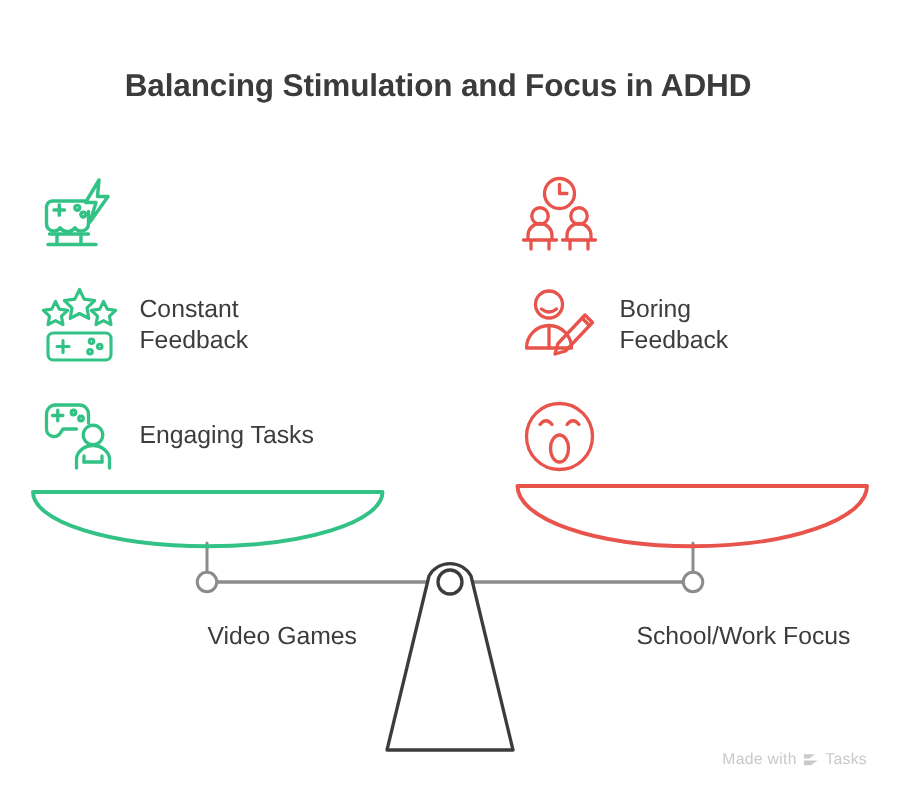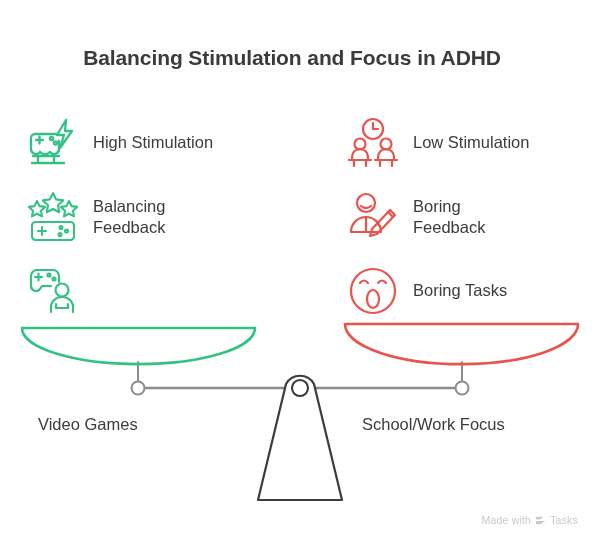--- a/index.html
+++ b/index.html
@@ -66,30 +66,30 @@
     width: 600px;
     height: 190px;
   }
   #scale svg { display: block; }
 
   .pan-label {
     position: absolute;
     top: 415px;
     font-size: 16.5px;
     color: #3c3c3c;
-    text-align: left;
+    text-align: right;
   }
   .pan-label.left  { left: 38px;  width: 200px; }
   .pan-label.right { left: 362px; width: 205px; }
 
   
   #watermark {
     position: absolute;
     right: 22px;
-    bottom: 14px;
+    bottom: 28px;
     display: flex;
     align-items: center;
     gap: 4px;
     font-size: 10.5px;
     color: #c9c9c9;
     letter-spacing: 0.2px;
   }
   #watermark svg { display: block; }
 </style>
 </head>
@@ -107,58 +107,58 @@
           <path d="M34 25 v8 a5 5 0 0 1 -9 3"></path>
           <path d="M15 36 q5 5 10 0"></path>
           <path d="M11 24 h7 M14.5 20.5 v7"></path>
           <circle cx="26.5" cy="22.5" r="1.6"></circle>
           <circle cx="30.5" cy="27" r="1.6"></circle>
           <path d="M8 40 h26 M13 40 v7 M29 40 v7 M7 47 h32"></path>
           <path d="M41 4 l-9 15 h7 l-4 13 l12 -17 h-7 z"></path>
         </g>
       </svg>
     </span>
-    <span class="feature-label">High Stimulation</span>
   </div>
 
   <div class="feature">
     <span class="feature-icon">
       <svg width="56" height="54" viewBox="0 0 56 54">
         <g fill="none" stroke="#32c286" stroke-width="2.1" stroke-linecap="round" stroke-linejoin="round">
           <path d="M28 3 l3.1 6.4 l7 1 l-5.1 4.9 l1.2 7 l-6.2 -3.3 l-6.2 3.3 l1.2 -7 l-5.1 -4.9 l7 -1 z"></path>
           <path d="M12 11 l2.5 5.1 l5.6 0.8 l-4.1 3.9 l1 5.6 l-5 -2.6 l-5 2.6 l1 -5.6 l-4.1 -3.9 l5.6 -0.8 z"></path>
           <path d="M44 11 l2.5 5.1 l5.6 0.8 l-4.1 3.9 l1 5.6 l-5 -2.6 l-5 2.6 l1 -5.6 l-4.1 -3.9 l5.6 -0.8 z"></path>
           <rect x="7" y="32" width="42" height="18" rx="3.5"></rect>
           <path d="M13 41 h8 M17 37 v8"></path>
           <circle cx="36" cy="37.5" r="1.5"></circle>
           <circle cx="41.5" cy="41" r="1.5"></circle>
           <circle cx="35" cy="44.5" r="1.5"></circle>
         </g>
       </svg>
     </span>
-    <span class="feature-label">Balancing
+    <span class="feature-label">Constant
 Feedback</span>
   </div>
 
   <div class="feature">
     <span class="feature-icon">
       <svg width="56" height="54" viewBox="0 0 56 54">
         <g fill="none" stroke="#32c286" stroke-width="2.2" stroke-linecap="round" stroke-linejoin="round">
           <path d="M12 6 h16 a6 6 0 0 1 6 6 v6"></path>
           <path d="M12 6 a6 6 0 0 0 -6 6 v10 a5 5 0 0 0 9 3 l2 -3 h9"></path>
           <path d="M10 13 h7 M13.5 9.5 v7"></path>
           <circle cx="24" cy="11" r="1.5"></circle>
           <circle cx="29" cy="15" r="1.5"></circle>
           <circle cx="37" cy="26" r="6.5"></circle>
           <path d="M26 48 v-7 a11 11 0 0 1 11 -8 a11 11 0 0 1 11 8 v7"></path>
           <path d="M31 44 h12"></path>
           <path d="M31 40 v4 M43 40 v4"></path>
         </g>
       </svg>
     </span>
+    <span class="feature-label">Engaging Tasks</span>
   </div>
 
 </div>
 
 <div class="column right">
 
   <div class="feature">
     <span class="feature-icon">
       <svg width="56" height="54" viewBox="0 0 56 54">
         <g fill="none" stroke="#e8544b" stroke-width="2.2" stroke-linecap="round" stroke-linejoin="round">
@@ -166,21 +166,20 @@
           <path d="M28 7 v6 h5"></path>
           <circle cx="15" cy="28" r="5.5"></circle>
           <path d="M7 43 v-2 a8 8 0 0 1 16 0 v2"></path>
           <path d="M4 44 h22 M9 44 v6 M21 44 v6"></path>
           <circle cx="41" cy="28" r="5.5"></circle>
           <path d="M33 43 v-2 a8 8 0 0 1 16 0 v2"></path>
           <path d="M30 44 h22 M35 44 v6 M47 44 v6"></path>
         </g>
       </svg>
     </span>
-    <span class="feature-label">Low Stimulation</span>
   </div>
 
   <div class="feature">
     <span class="feature-icon">
       <svg width="56" height="54" viewBox="0 0 56 54">
         <g fill="none" stroke="#e8544b" stroke-width="2.2" stroke-linecap="round" stroke-linejoin="round">
           <circle cx="21" cy="13" r="9"></circle>
           <path d="M16 16 q5 4 10 0"></path>
           <path d="M6 42 a15 15 0 0 1 30 0 z"></path>
           <path d="M21 27 v15"></path>
@@ -197,21 +196,20 @@
     <span class="feature-icon">
       <svg width="56" height="54" viewBox="0 0 56 54">
         <g fill="none" stroke="#e8544b" stroke-width="2.2" stroke-linecap="round" stroke-linejoin="round">
           <circle cx="28" cy="27" r="22"></circle>
           <path d="M15 19 q4 -5 8 0"></path>
           <path d="M33 19 q4 -5 8 0"></path>
           <ellipse cx="28" cy="35" rx="6" ry="9"></ellipse>
         </g>
       </svg>
     </span>
-    <span class="feature-label">Boring Tasks</span>
   </div>
 
 </div>
 
 <div id="scale">
   <svg width="600" height="190" viewBox="0 0 600 190">
 
     <line x1="138" y1="388" x2="462" y2="388" transform="translate(0,-312)" stroke="#8c8c8c" stroke-width="2.4" stroke-linecap="round"></line>
 
     <line x1="138" y1="50" x2="138" y2="76" stroke="#8c8c8c" stroke-width="2" stroke-linecap="round"></line>

